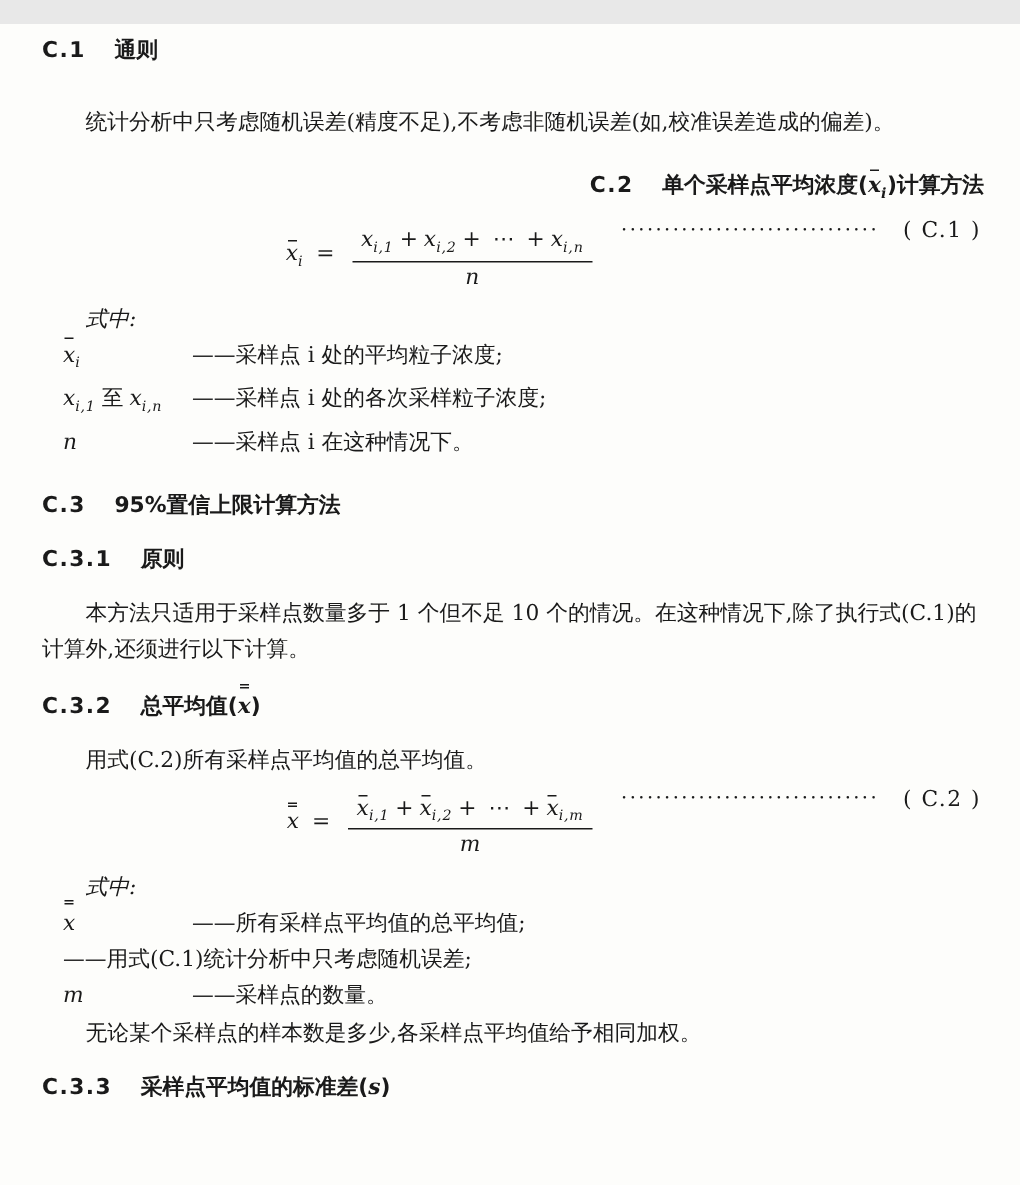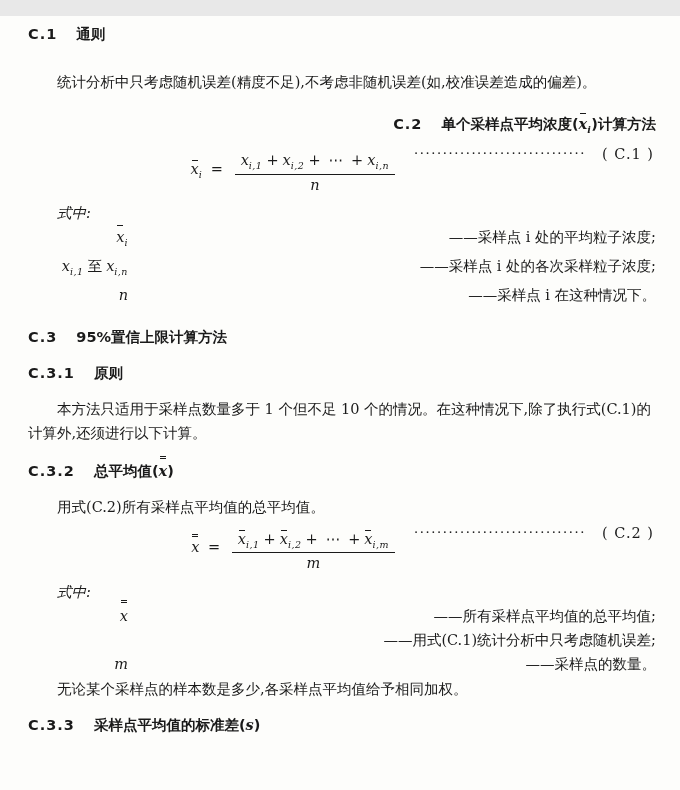--- a/index.html
+++ b/index.html
@@ -32,21 +32,21 @@
   .fnum { display:block; border-bottom:1.3px solid #1a1a1a; padding:6px 6px 2px; line-height:1.15; }
   .fden { display:block; padding-top:2px; line-height:1.15; }
 
   .eq-row { display:flex; align-items:flex-start; justify-content:flex-end;
             gap:16px; margin:6px 2px 2px 0; min-height:52px; }
   .eq-body { white-space:nowrap; }
   .eq-dots { letter-spacing:1.6px; font-size:13px; white-space:nowrap; overflow:hidden; }
   .eq-label { white-space:nowrap; letter-spacing:1px; }
 
   .def-list { margin:2px 0 0 14px; }
-  .def-row { display:flex; line-height:23px; margin:1px 0;text-align:right; }
+  .def-row { display:flex; line-height:23px; margin:1px 0; }
   .def-term { width:86px; flex:none; }
   .def-desc { flex:1; }
 
   .sp-c1  { margin-top:26px; }
   .sp-hc2 { margin-top:20px;text-align:right; }
   .sp-pc2 { margin-top:22px; }
   .sp-hc3 { margin-top:20px; }
   .sp-hc31{ margin-top:16px; }
   .sp-p31 { margin-top:14px; }
   .sp-hc32{ margin-top:16px; }

